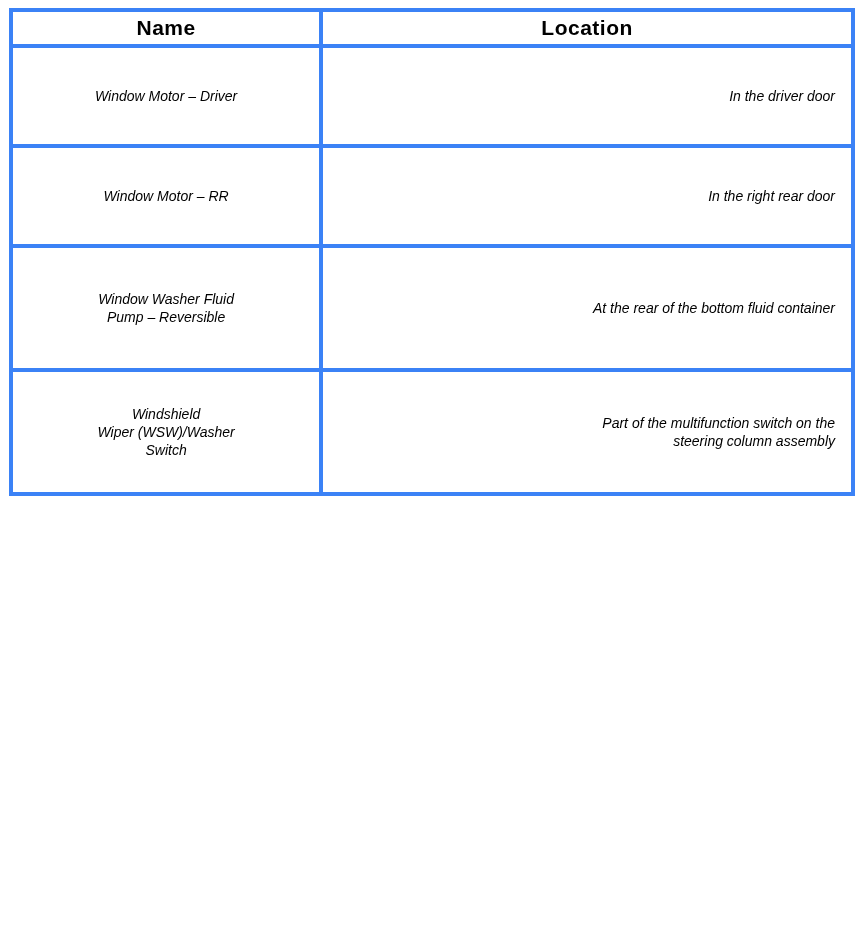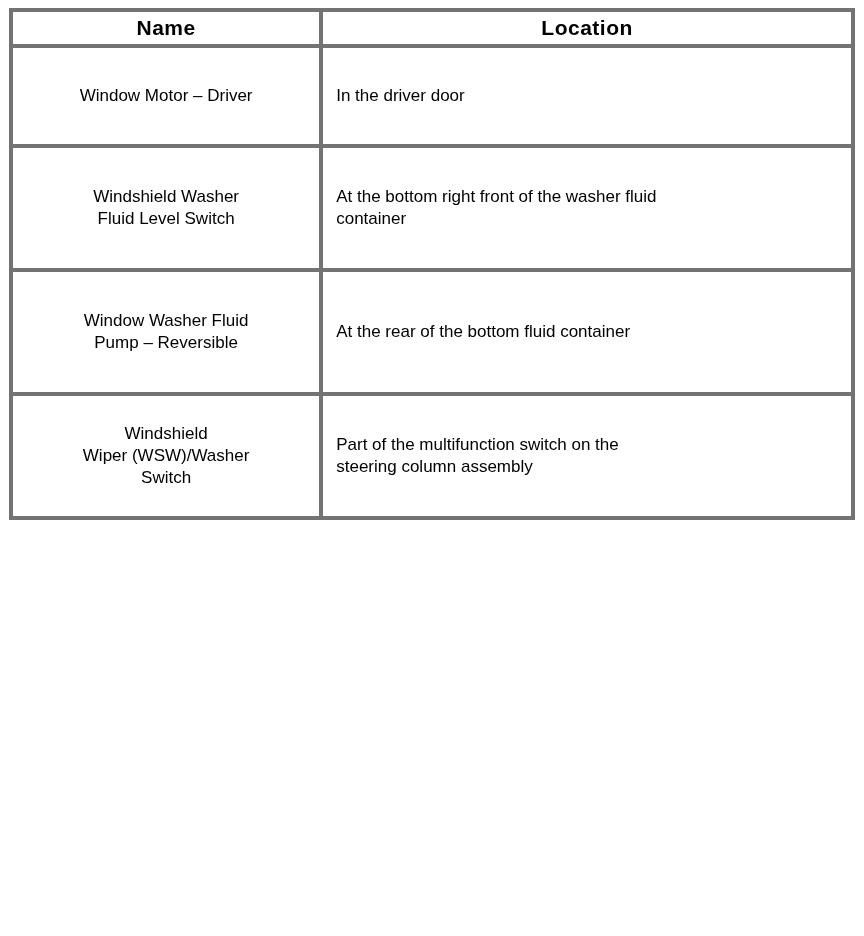--- a/index.html
+++ b/index.html
@@ -17,43 +17,44 @@
   table.loc-table {
     border-collapse: collapse;
     table-layout: fixed;
     margin: 8px 9px;
     width: 846px;
   }
   .loc-table col.col-name { width: 308px; }
   .loc-table col.col-location { width: 528px; }
   .loc-table th,
   .loc-table td {
-    border: 4px solid #737373;
+    border: 4px solid #3b82f6;
     vertical-align: middle;
     overflow: hidden;
   }
   .loc-table th {
     height: 28px;
     font-size: 21px;
     font-weight: bold;
     text-align: center;
     letter-spacing: 0.5px;
     padding: 2px 4px;
   }
   .loc-table td {
-    font-size: 17px;
+    font-size: 14px;
     line-height: 1.3;
+    font-style: italic;
   }
   .name-cell {
     text-align: center;
     white-space: pre-line;
     padding: 4px 10px;
   }
   .loc-cell {
-    text-align: left;
+    text-align: right;
     white-space: pre-line;
     padding: 6px 16px 6px 13px;
   }
   tr.row-std td { height: 84px; }
   tr.row-tall td { height: 108px; }
 </style>
 </head>
 <body>
 
 <table class="loc-table">
@@ -65,25 +66,23 @@
     <tr>
       <th>Name</th>
       <th>Location</th>
     </tr>
   </thead>
   <tbody>
     <tr class="row-std">
       <td class="name-cell">Window Motor – Driver</td>
       <td class="loc-cell">In the driver door</td>
     </tr>
-    <tr class="row-tall">
-      <td class="name-cell">Windshield Washer
-Fluid Level Switch</td>
-      <td class="loc-cell">At the bottom right front of the washer fluid
-container</td>
+    <tr class="row-std">
+      <td class="name-cell">Window Motor – RR</td>
+      <td class="loc-cell">In the right rear door</td>
     </tr>
     <tr class="row-tall">
       <td class="name-cell">Window Washer Fluid
 Pump – Reversible</td>
       <td class="loc-cell">At the rear of the bottom fluid container</td>
     </tr>
     <tr class="row-tall">
       <td class="name-cell">Windshield
 Wiper (WSW)/Washer
 Switch</td>

